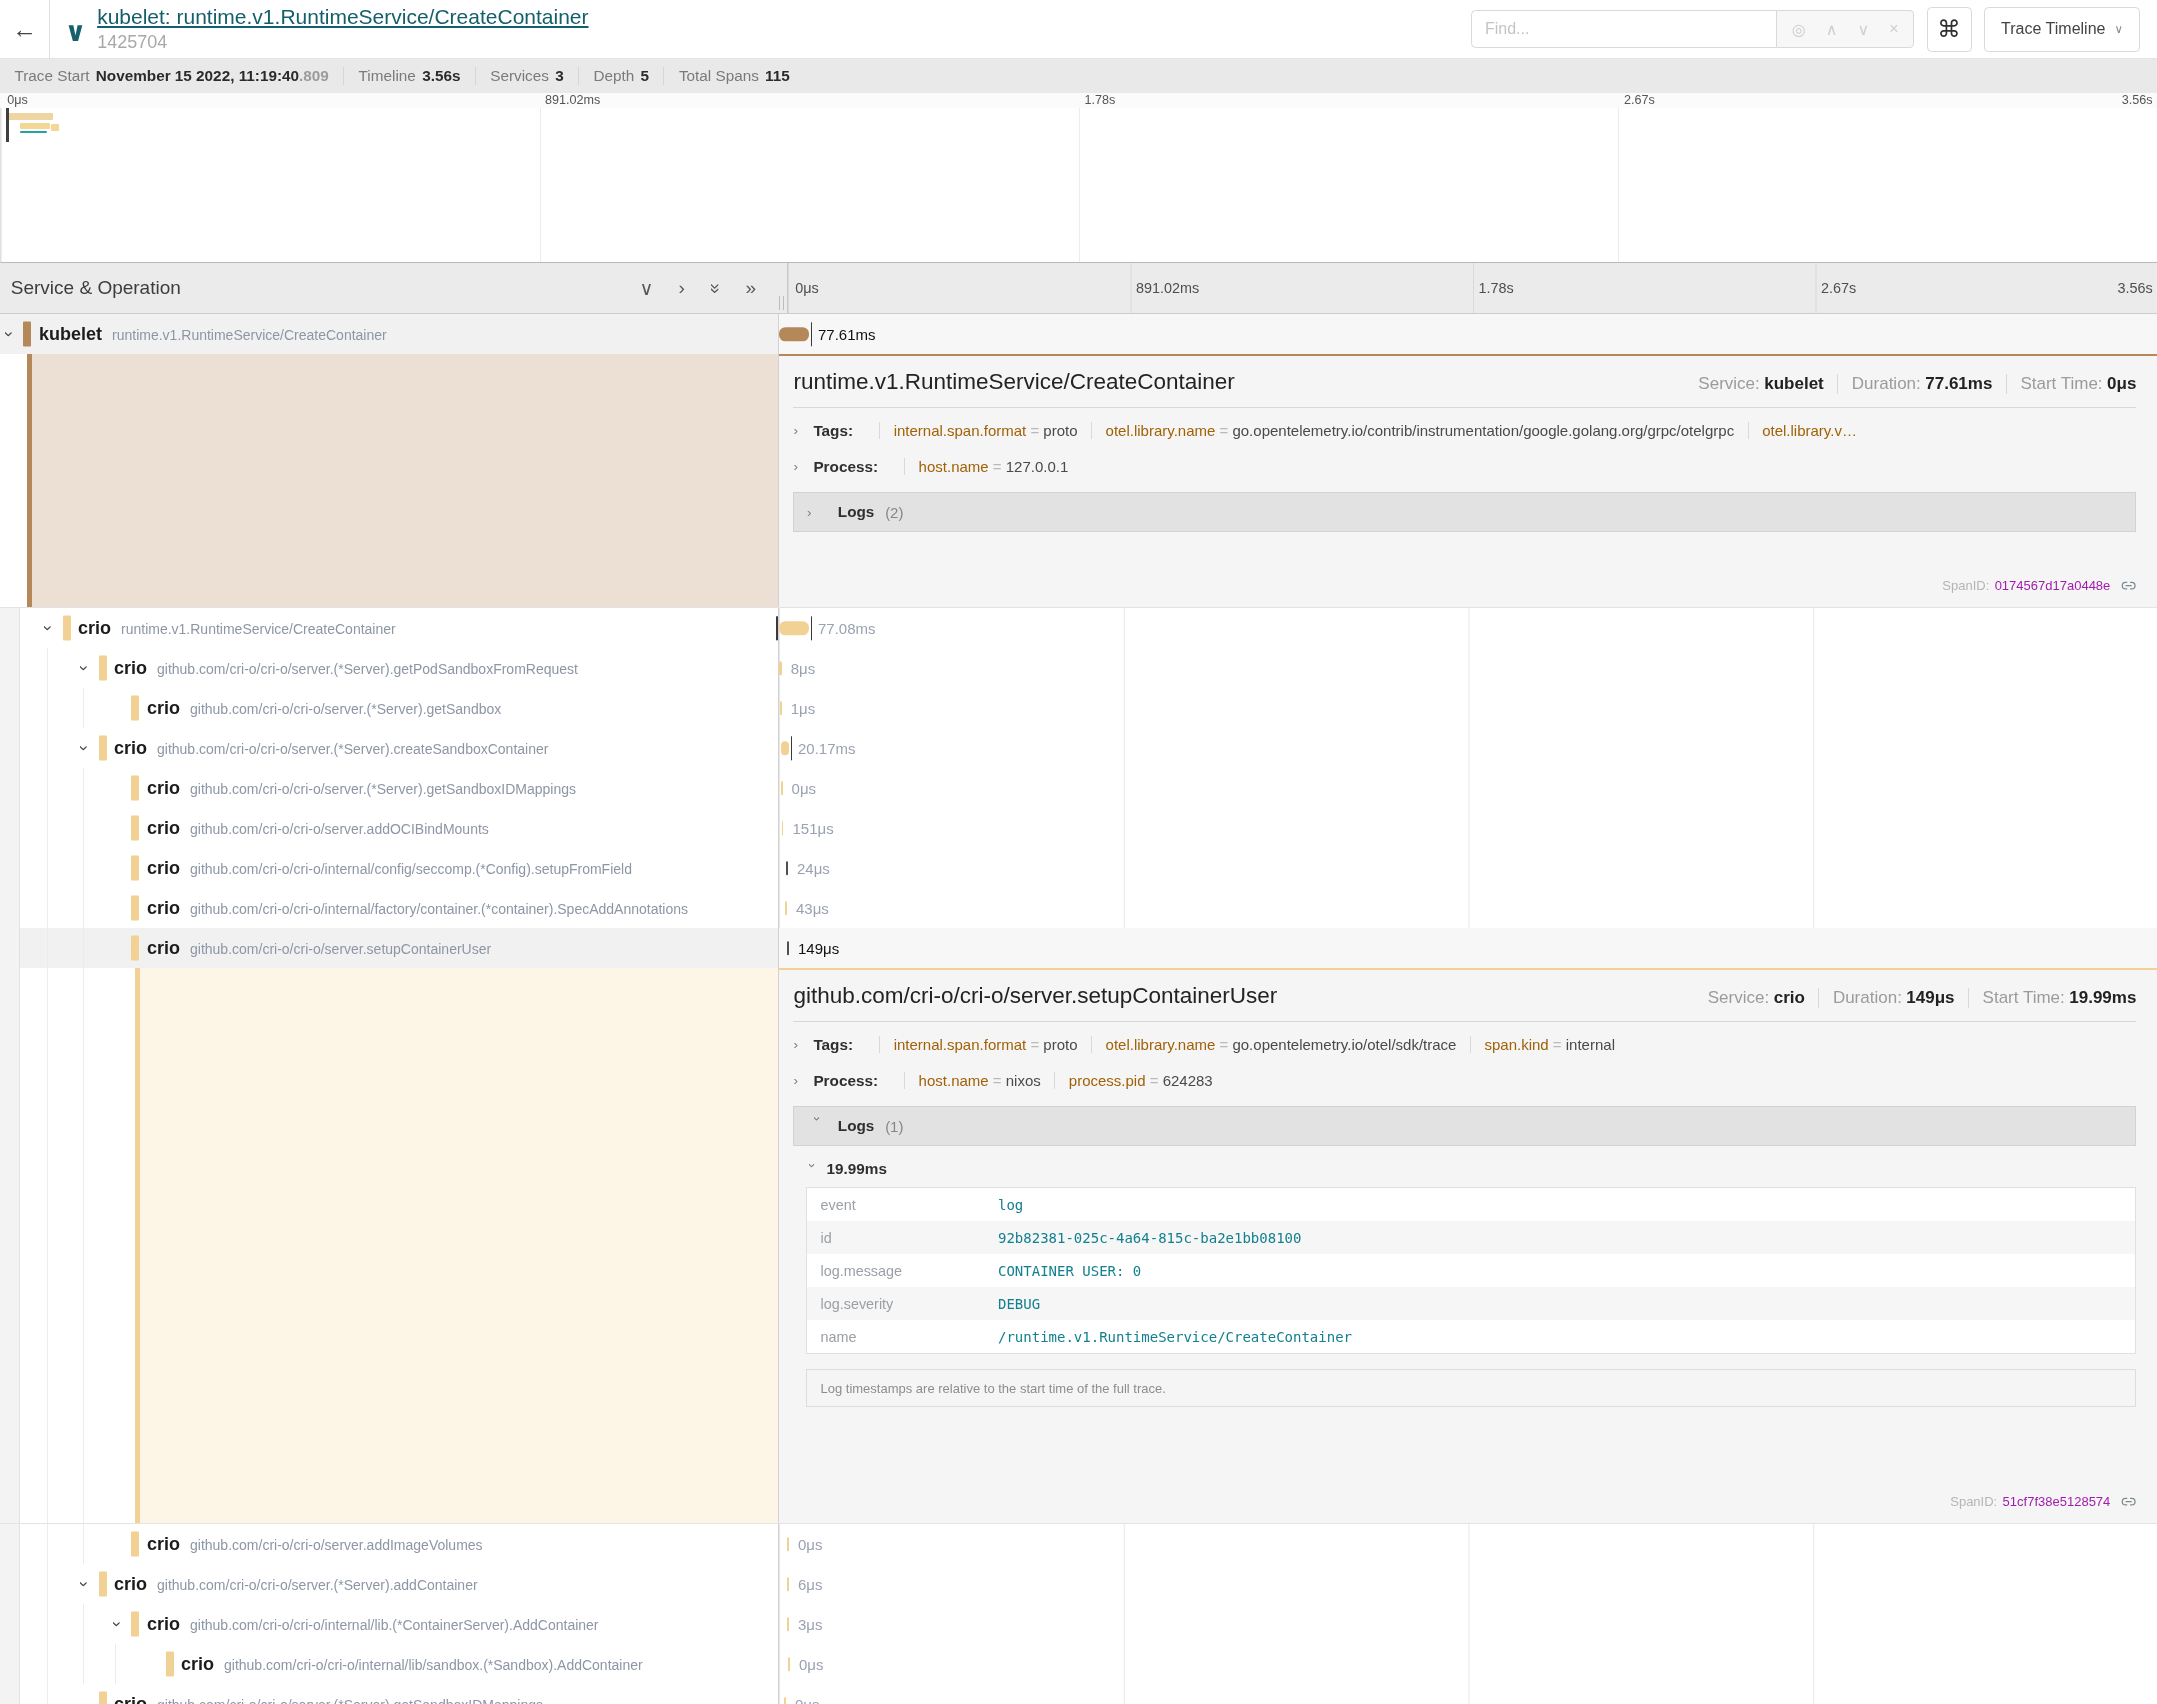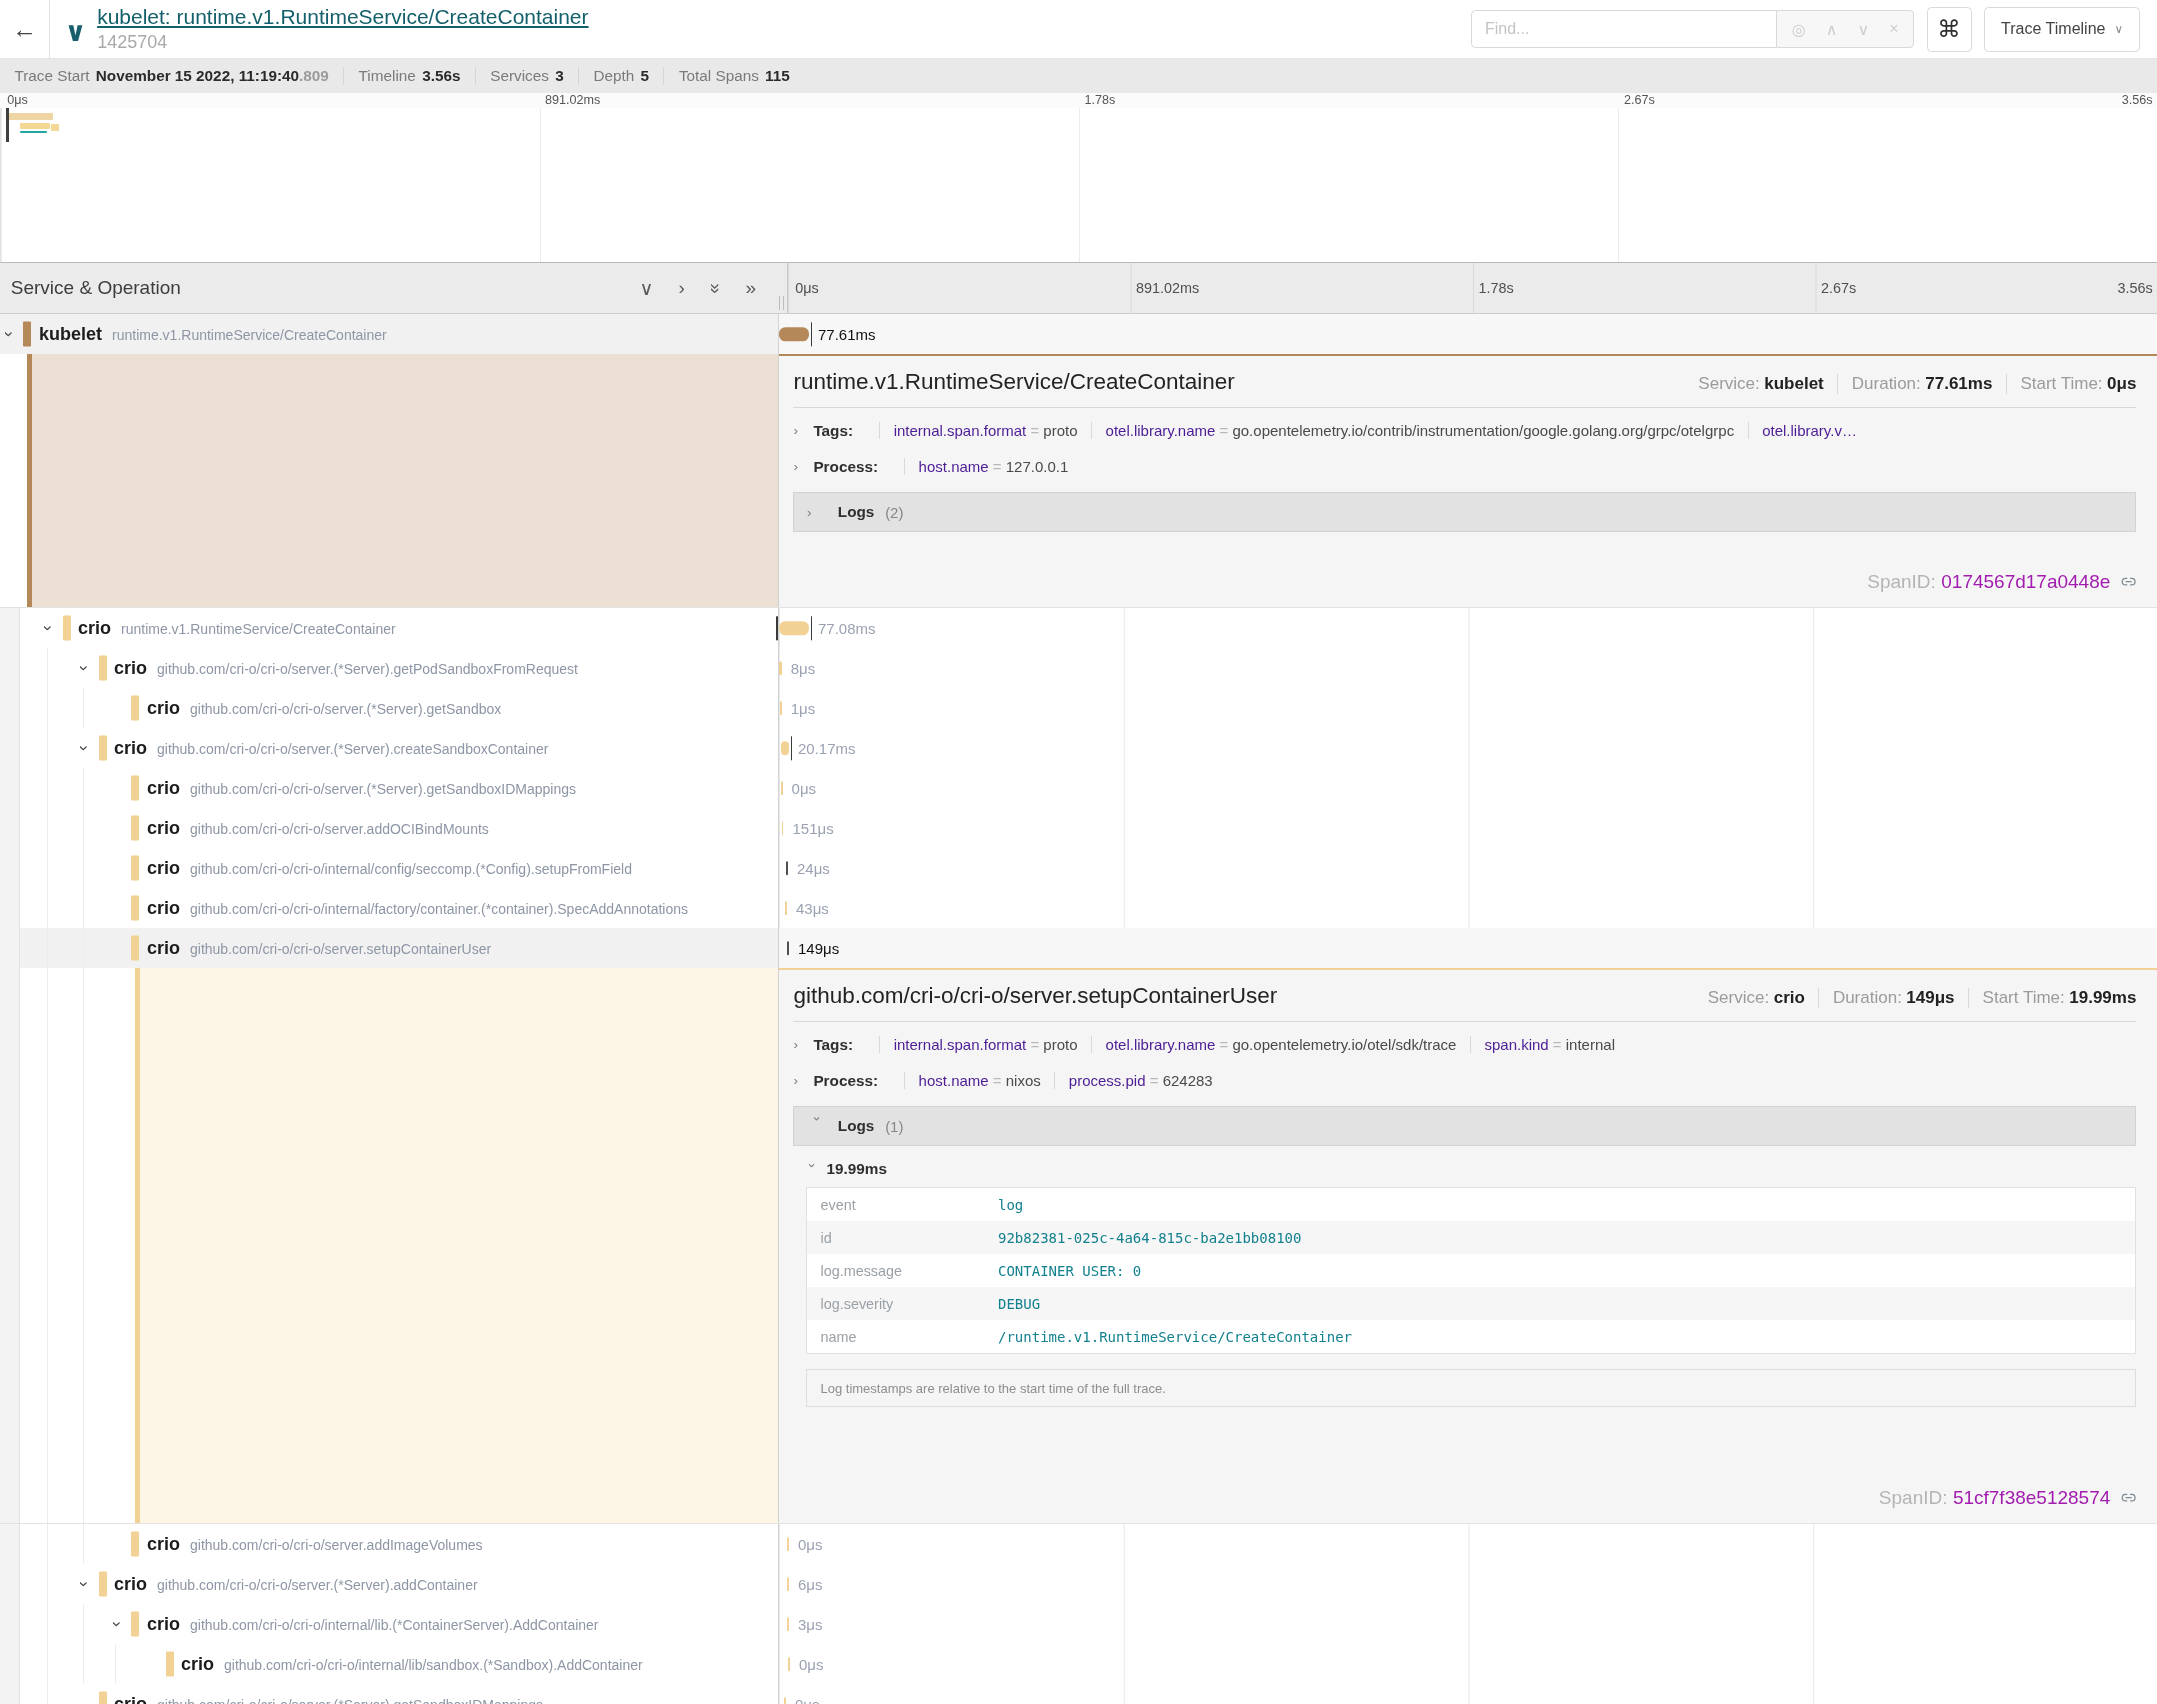--- a/index.html
+++ b/index.html
@@ -97,37 +97,37 @@
   .ov-item:first-child { border-left:none; }
   .ov-label { color:#9b9b9b; }
   .ov-val { color:#222; font-weight:bold; margin-left:4.5px; }
   .dp-divider { height:0.9px; background:#d8d8d8; margin:11.7px 0 5.4px; }
   .dp-section { display:flex; align-items:center; min-height:36px; font-size:15px; white-space:nowrap;
     overflow:hidden; cursor:pointer; }
   .sec-chevron { color:#7d7d7d; font-size:13.5px; width:20px; flex:none; }
   .sec-label { font-weight:bold; font-size:15.3px; color:#2f2f2f; margin-right:12.6px; }
   .kv-item { padding-left:13.5px; margin-left:13.5px; border-left:0.9px solid #d9d9d9; }
   .kv-item:first-of-type { border-left:none; padding-left:0; margin-left:0; }
-  .kv-key { color:#4c1d95; }
+  .kv-key { color:#a16207; }
   .kv-eq { color:#b9b9b9; }
   .kv-val { color:#4a4a4a; }
   .logs-bar { margin-top:7.2px; height:40px; background:#e2e2e2; border:0.9px solid #d2d2d2;
     display:flex; align-items:center; padding:0 12.6px; gap:10.8px; font-size:15px; cursor:pointer; }
   .logs-count { color:#868686; }
   .log-entry-head { display:flex; align-items:center; gap:8px; margin:14.4px 0 9px 12.6px;
     font-size:15.3px; font-weight:bold; color:#2f2f2f; cursor:pointer; }
   .log-entry-head .sec-chevron { width:12.6px; font-weight:normal; }
   .kv-table { background:#fff; border:0.9px solid #e0e0e0; margin-left:12.6px; }
   .kvt-row { display:flex; align-items:center; min-height:33px; }
   .kvt-row:nth-child(even) { background:#f6f6f6; }
   .kvt-key { width:191px; flex:none; padding-left:13.5px; font-size:14.4px; color:#9aa0a6; }
   .kvt-val { font-family:"DejaVu Sans Mono",monospace; font-size:14px; color:#12808e; }
   .log-note { margin:14.4px 0 0 12.6px; border:0.9px solid #ddd; padding:10.8px 13.5px; color:#8d8d8d; font-size:13px; }
   .spanid-row { margin-top:auto; display:flex; justify-content:flex-end; align-items:center; gap:5.4px;
-    padding:14.4px 0 7.2px; font-size:19px; }
+    padding:14.4px 0 7.2px; font-size:13px; }
   .spanid-label { color:#b5b5b5; }
   .spanid-val { color:#a21caf; }
   .link-icon { color:#7c8a92; cursor:pointer; display:inline-flex; margin-left:5.4px; }
 </style>
 </head>
 <body>
 
 <div class="app-header">
   <div class="back-btn">
     <span>←</span>

